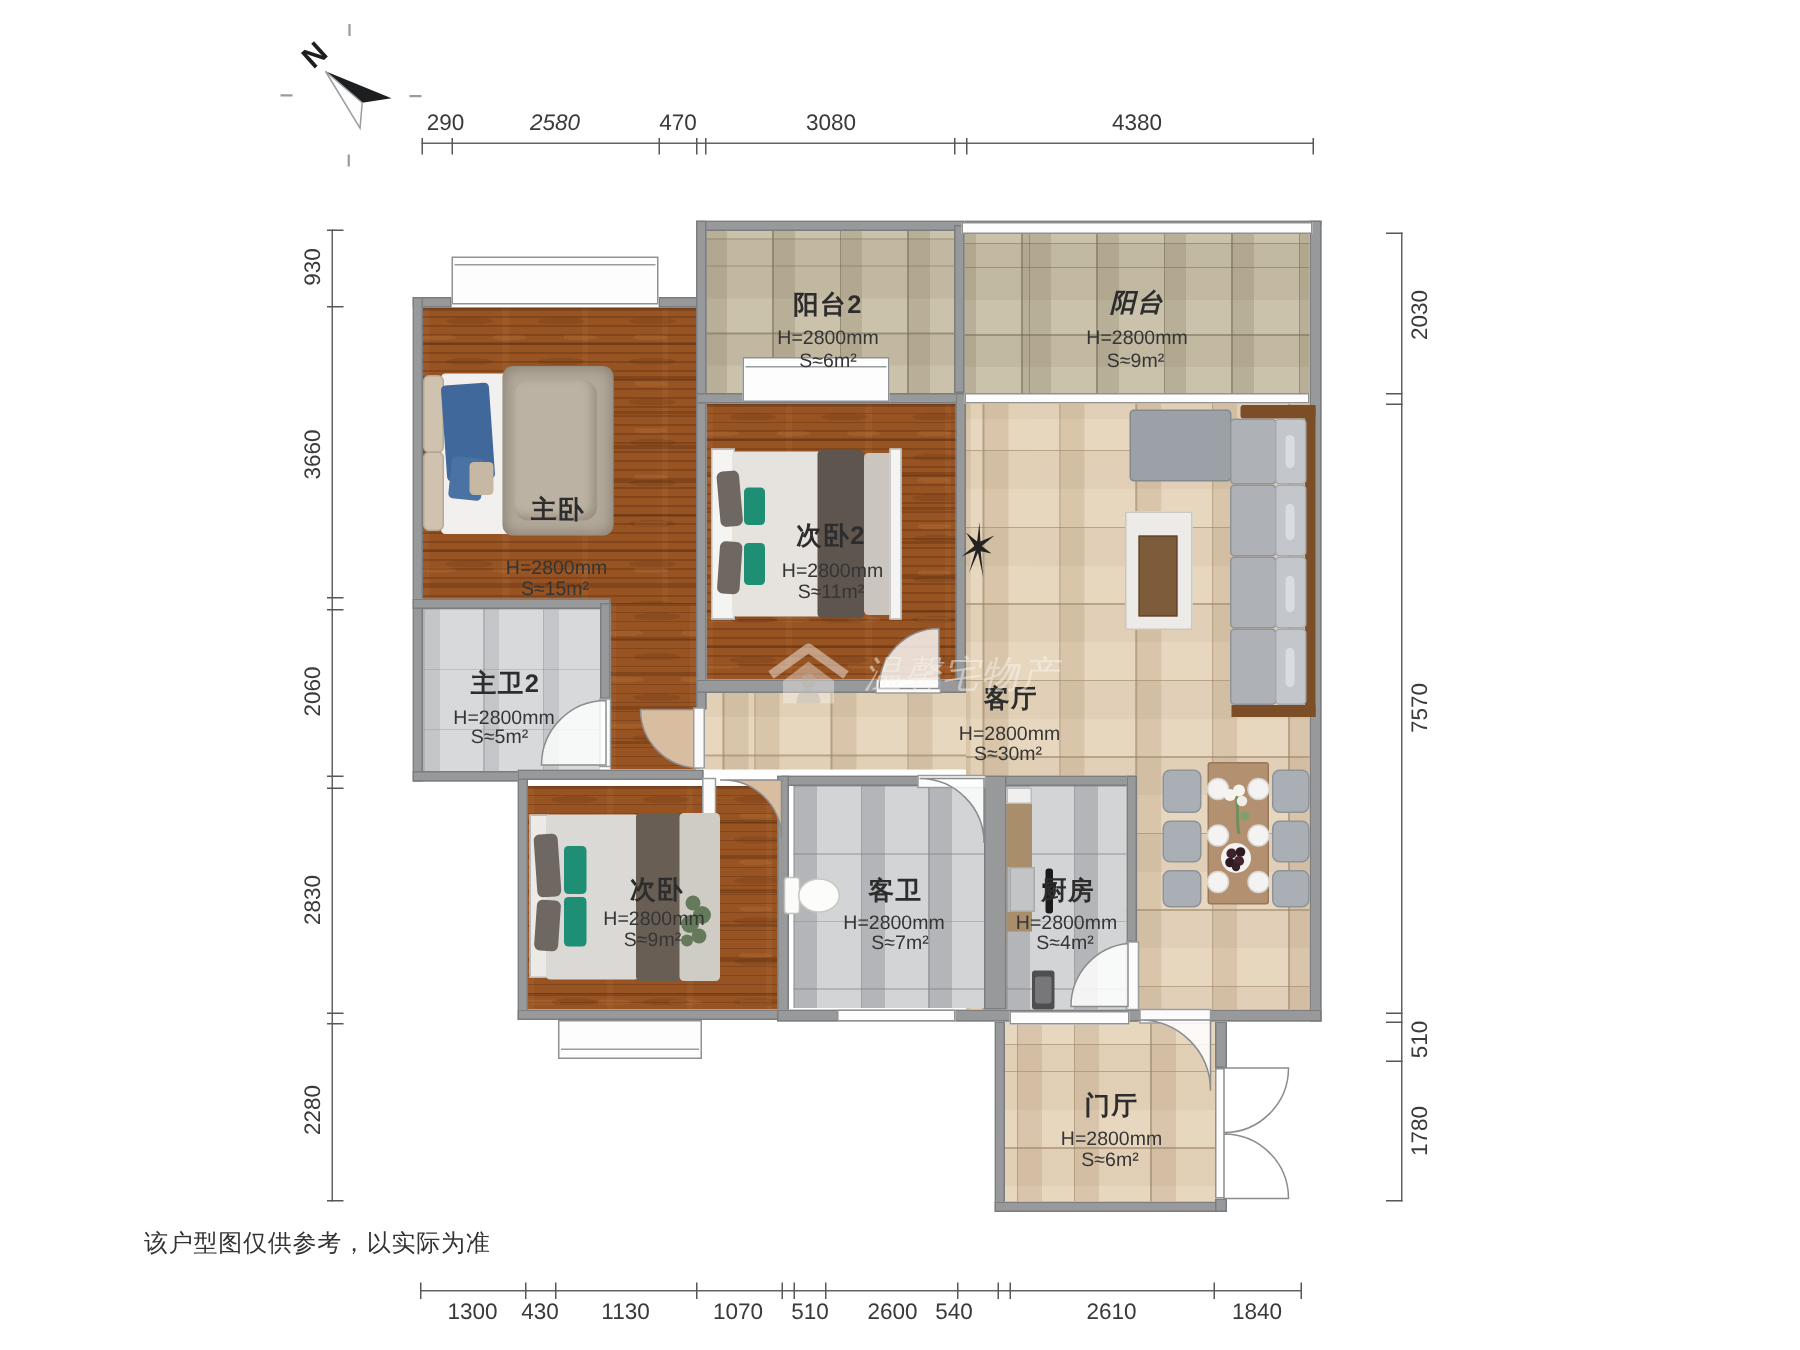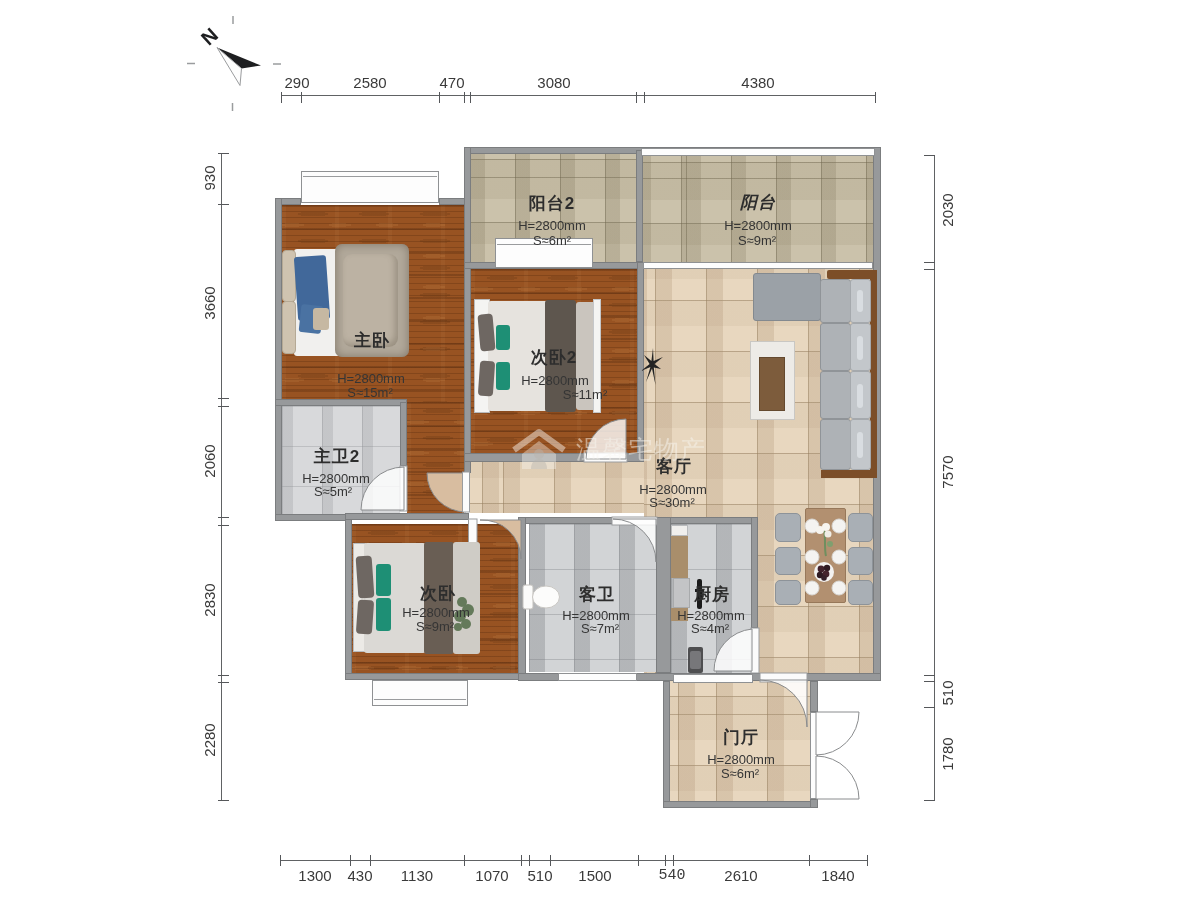--- a/index.html
+++ b/index.html
@@ -324,21 +324,21 @@
 <div class="rlab" style="left:758px;top:202px;font-style:italic;">阳台</div>
 <div class="slab" style="left:758px;top:225px;">H=2800mm</div>
 <div class="slab" style="left:757px;top:240px;">S≈9m²</div>
 
 <div class="rlab" style="left:372px;top:340px;">主卧</div>
 <div class="slab" style="left:371px;top:378px;">H=2800mm</div>
 <div class="slab" style="left:370px;top:392px;">S≈15m²</div>
 
 <div class="rlab" style="left:554px;top:357px;">次卧2</div>
 <div class="slab" style="left:555px;top:380px;">H=2800mm</div>
-<div class="slab" style="left:554px;top:394px;margin-left:31px;">S≈11m²</div>
+<div class="slab" style="left:554px;top:394px;">S≈11m²</div>
 
 <div class="rlab" style="left:337px;top:456px;">主卫2</div>
 <div class="slab" style="left:336px;top:478px;">H=2800mm</div>
 <div class="slab" style="left:333px;top:491px;">S≈5m²</div>
 
 <div class="rlab" style="left:674px;top:466px;">客厅</div>
 <div class="slab" style="left:673px;top:489px;">H=2800mm</div>
 <div class="slab" style="left:672px;top:502px;">S≈30m²</div>
 
 <div class="rlab" style="left:438px;top:593px;">次卧</div>
@@ -359,47 +359,48 @@
 
 <svg class="abs" style="left:508px;top:424px;" width="62" height="46" viewBox="0 0 62 46">
   <g fill="none" stroke="rgba(248,245,240,.48)" stroke-width="6" stroke-linejoin="round">
     <path d="M6,26 L31,8 L56,26"></path>
   </g>
   <path d="M14,30 L31,17 L48,30 L48,45 L14,45 Z" fill="rgba(248,245,240,.40)"></path>
   <circle cx="31" cy="30" r="5" fill="rgba(185,180,172,.45)"></circle>
   <path d="M23,45 C23,38 27,35 31,35 C35,35 39,38 39,45 Z" fill="rgba(185,180,172,.45)"></path>
 </svg>
 
-<div class="abs" style="left:576px;top:433px;width:130px;font-size:25px;color:rgba(248,245,240,.5);letter-spacing:1px;white-space:nowrap;">温馨宅物产</div>
+<div class="abs" style="left:576px;top:433px;width:130px;font-size:25px;color:rgba(248,245,240,.5);letter-spacing:1px;white-space:nowrap;font-style:italic;">温馨宅物产</div>
 
 <svg class="abs" style="left:180px;top:10px;" width="110" height="105" viewBox="0 0 110 105">
   <g stroke="#9a9c9e" stroke-width="1.5">
     <line x1="53" y1="6" x2="53" y2="14"></line>
     <line x1="7" y1="53.5" x2="15" y2="53.5"></line>
     <line x1="93" y1="54" x2="101" y2="54"></line>
     <line x1="52.5" y1="93" x2="52.5" y2="101"></line>
   </g>
   <polygon points="37,37.5 81,55.5 61.5,58.5" fill="#1d1e20"></polygon>
   <polygon points="37,37.5 61.5,58.5 60,75.5" fill="#fdfdfd" stroke="#9a9c9e" stroke-width="1"></polygon>
   <text x="24" y="36" font-size="20" font-weight="700" fill="#1d1e20" transform="rotate(-42 27 30)" font-family="Liberation Sans">N</text>
 </svg>
 
+<div class="abs" style="left:96px;top:819px;font-size:16px;color:#333;letter-spacing:.5px;">该户型图仅供参考，以实际为准</div>
 
 <div class="abs" style="left:0;top:0;">
   <div class="dline" style="left:281px;top:95px;width:595px;height:1px;"></div>
   <div class="dtickv" style="left:281px;top:92px;"></div>
   <div class="dtickv" style="left:301px;top:92px;"></div>
   <div class="dtickv" style="left:439px;top:92px;"></div>
   <div class="dtickv" style="left:464px;top:92px;"></div>
   <div class="dtickv" style="left:470px;top:92px;"></div>
   <div class="dtickv" style="left:636px;top:92px;"></div>
   <div class="dtickv" style="left:644px;top:92px;"></div>
   <div class="dtickv" style="left:875px;top:92px;"></div>
   <div class="dimt" style="left:297px;top:82px;">290</div>
-  <div class="dimt" style="left:370px;top:82px;">2580</div>
+  <div class="dimt" style="left:370px;top:82px;font-style:italic;">2580</div>
   <div class="dimt" style="left:452px;top:82px;">470</div>
   <div class="dimt" style="left:554px;top:82px;">3080</div>
   <div class="dimt" style="left:758px;top:82px;">4380</div>
 </div>
 
 <div class="abs" style="left:0;top:0;">
   <div class="dline" style="left:280px;top:860px;width:588px;height:1px;"></div>
   <div class="dtickv" style="left:280px;top:855px;"></div>
   <div class="dtickv" style="left:350px;top:855px;"></div>
   <div class="dtickv" style="left:370px;top:855px;"></div>
@@ -410,22 +411,22 @@
   <div class="dtickv" style="left:638px;top:855px;"></div>
   <div class="dtickv" style="left:665px;top:855px;"></div>
   <div class="dtickv" style="left:673px;top:855px;"></div>
   <div class="dtickv" style="left:809px;top:855px;"></div>
   <div class="dtickv" style="left:867px;top:855px;"></div>
   <div class="dimt" style="left:315px;top:875px;">1300</div>
   <div class="dimt" style="left:360px;top:875px;">430</div>
   <div class="dimt" style="left:417px;top:875px;">1130</div>
   <div class="dimt" style="left:492px;top:875px;">1070</div>
   <div class="dimt" style="left:540px;top:875px;">510</div>
-  <div class="dimt" style="left:595px;top:875px;">1500</div>
-  <div class="dimt" style="left:672px;top:875px;font-family:Liberation Mono, monospace;">540</div>
+  <div class="dimt" style="left:595px;top:875px;">2600</div>
+  <div class="dimt" style="left:636px;top:875px;">540</div>
   <div class="dimt" style="left:741px;top:875px;">2610</div>
   <div class="dimt" style="left:838px;top:875px;">1840</div>
 </div>
 
 <div class="abs" style="left:0;top:0;">
   <div class="dline" style="left:221px;top:153px;width:1px;height:648px;"></div>
   <div class="dtickh" style="left:218px;top:153px;"></div>
   <div class="dtickh" style="left:218px;top:204px;"></div>
   <div class="dtickh" style="left:218px;top:398px;"></div>
   <div class="dtickh" style="left:218px;top:406px;"></div>

